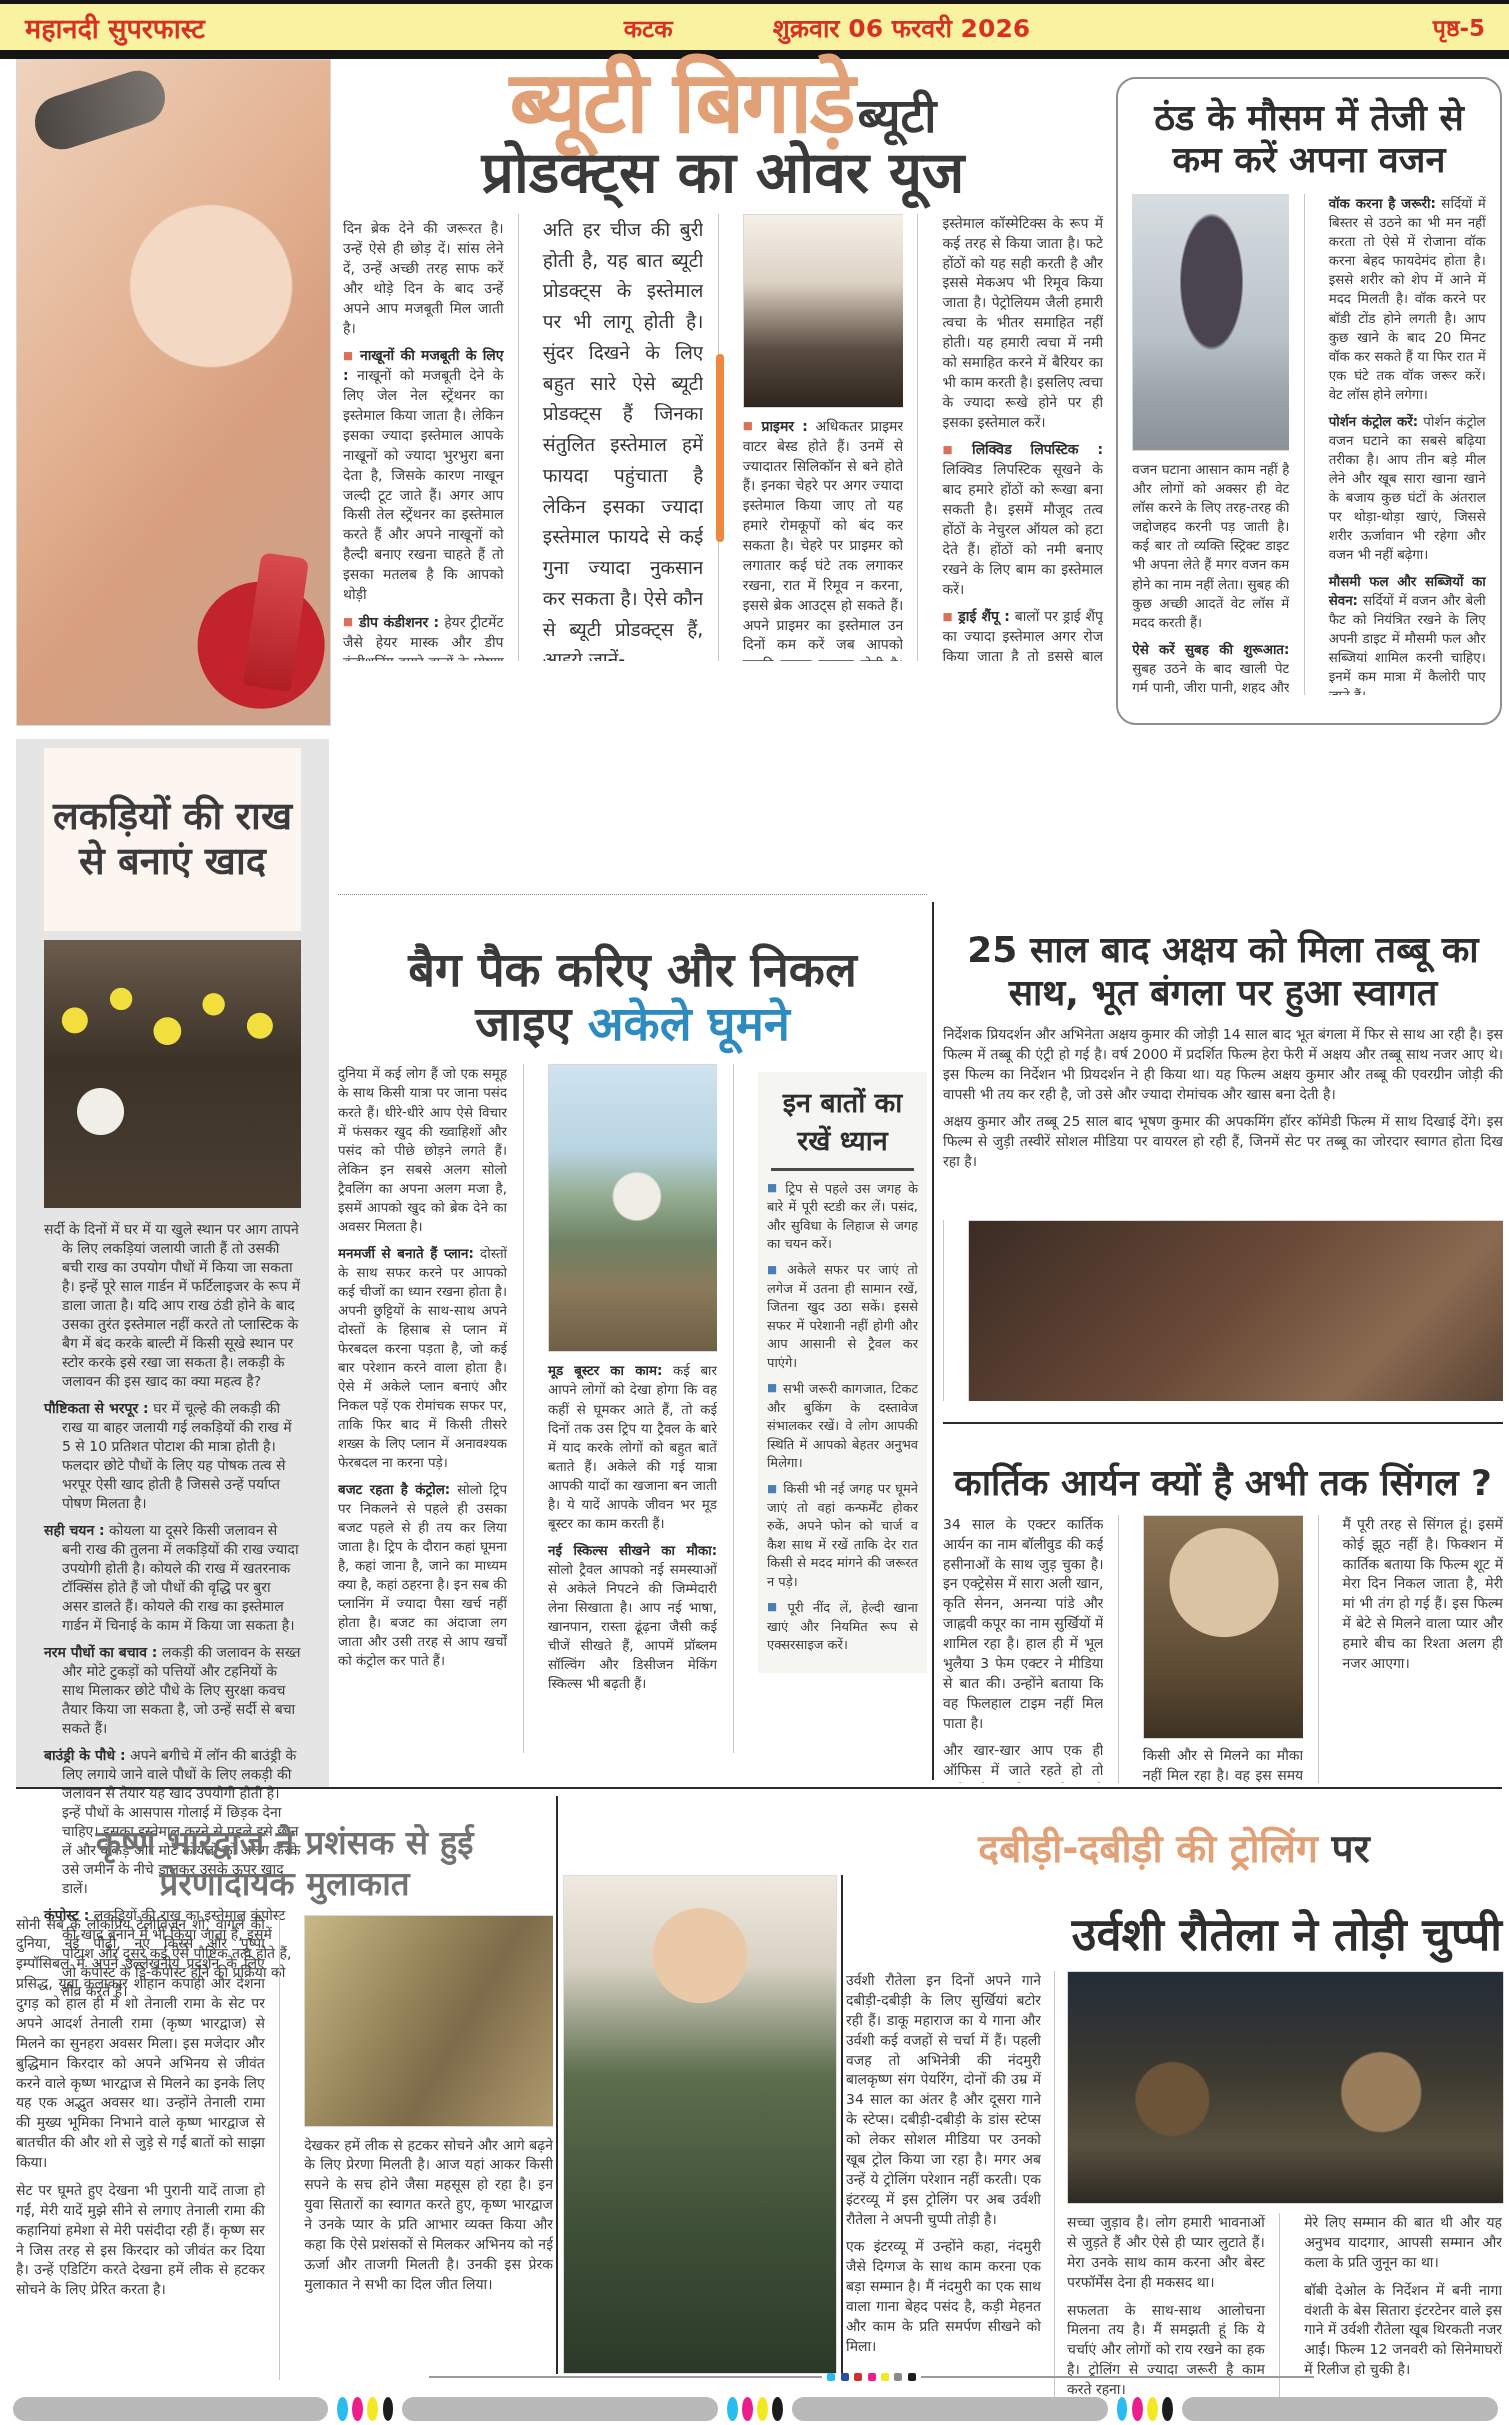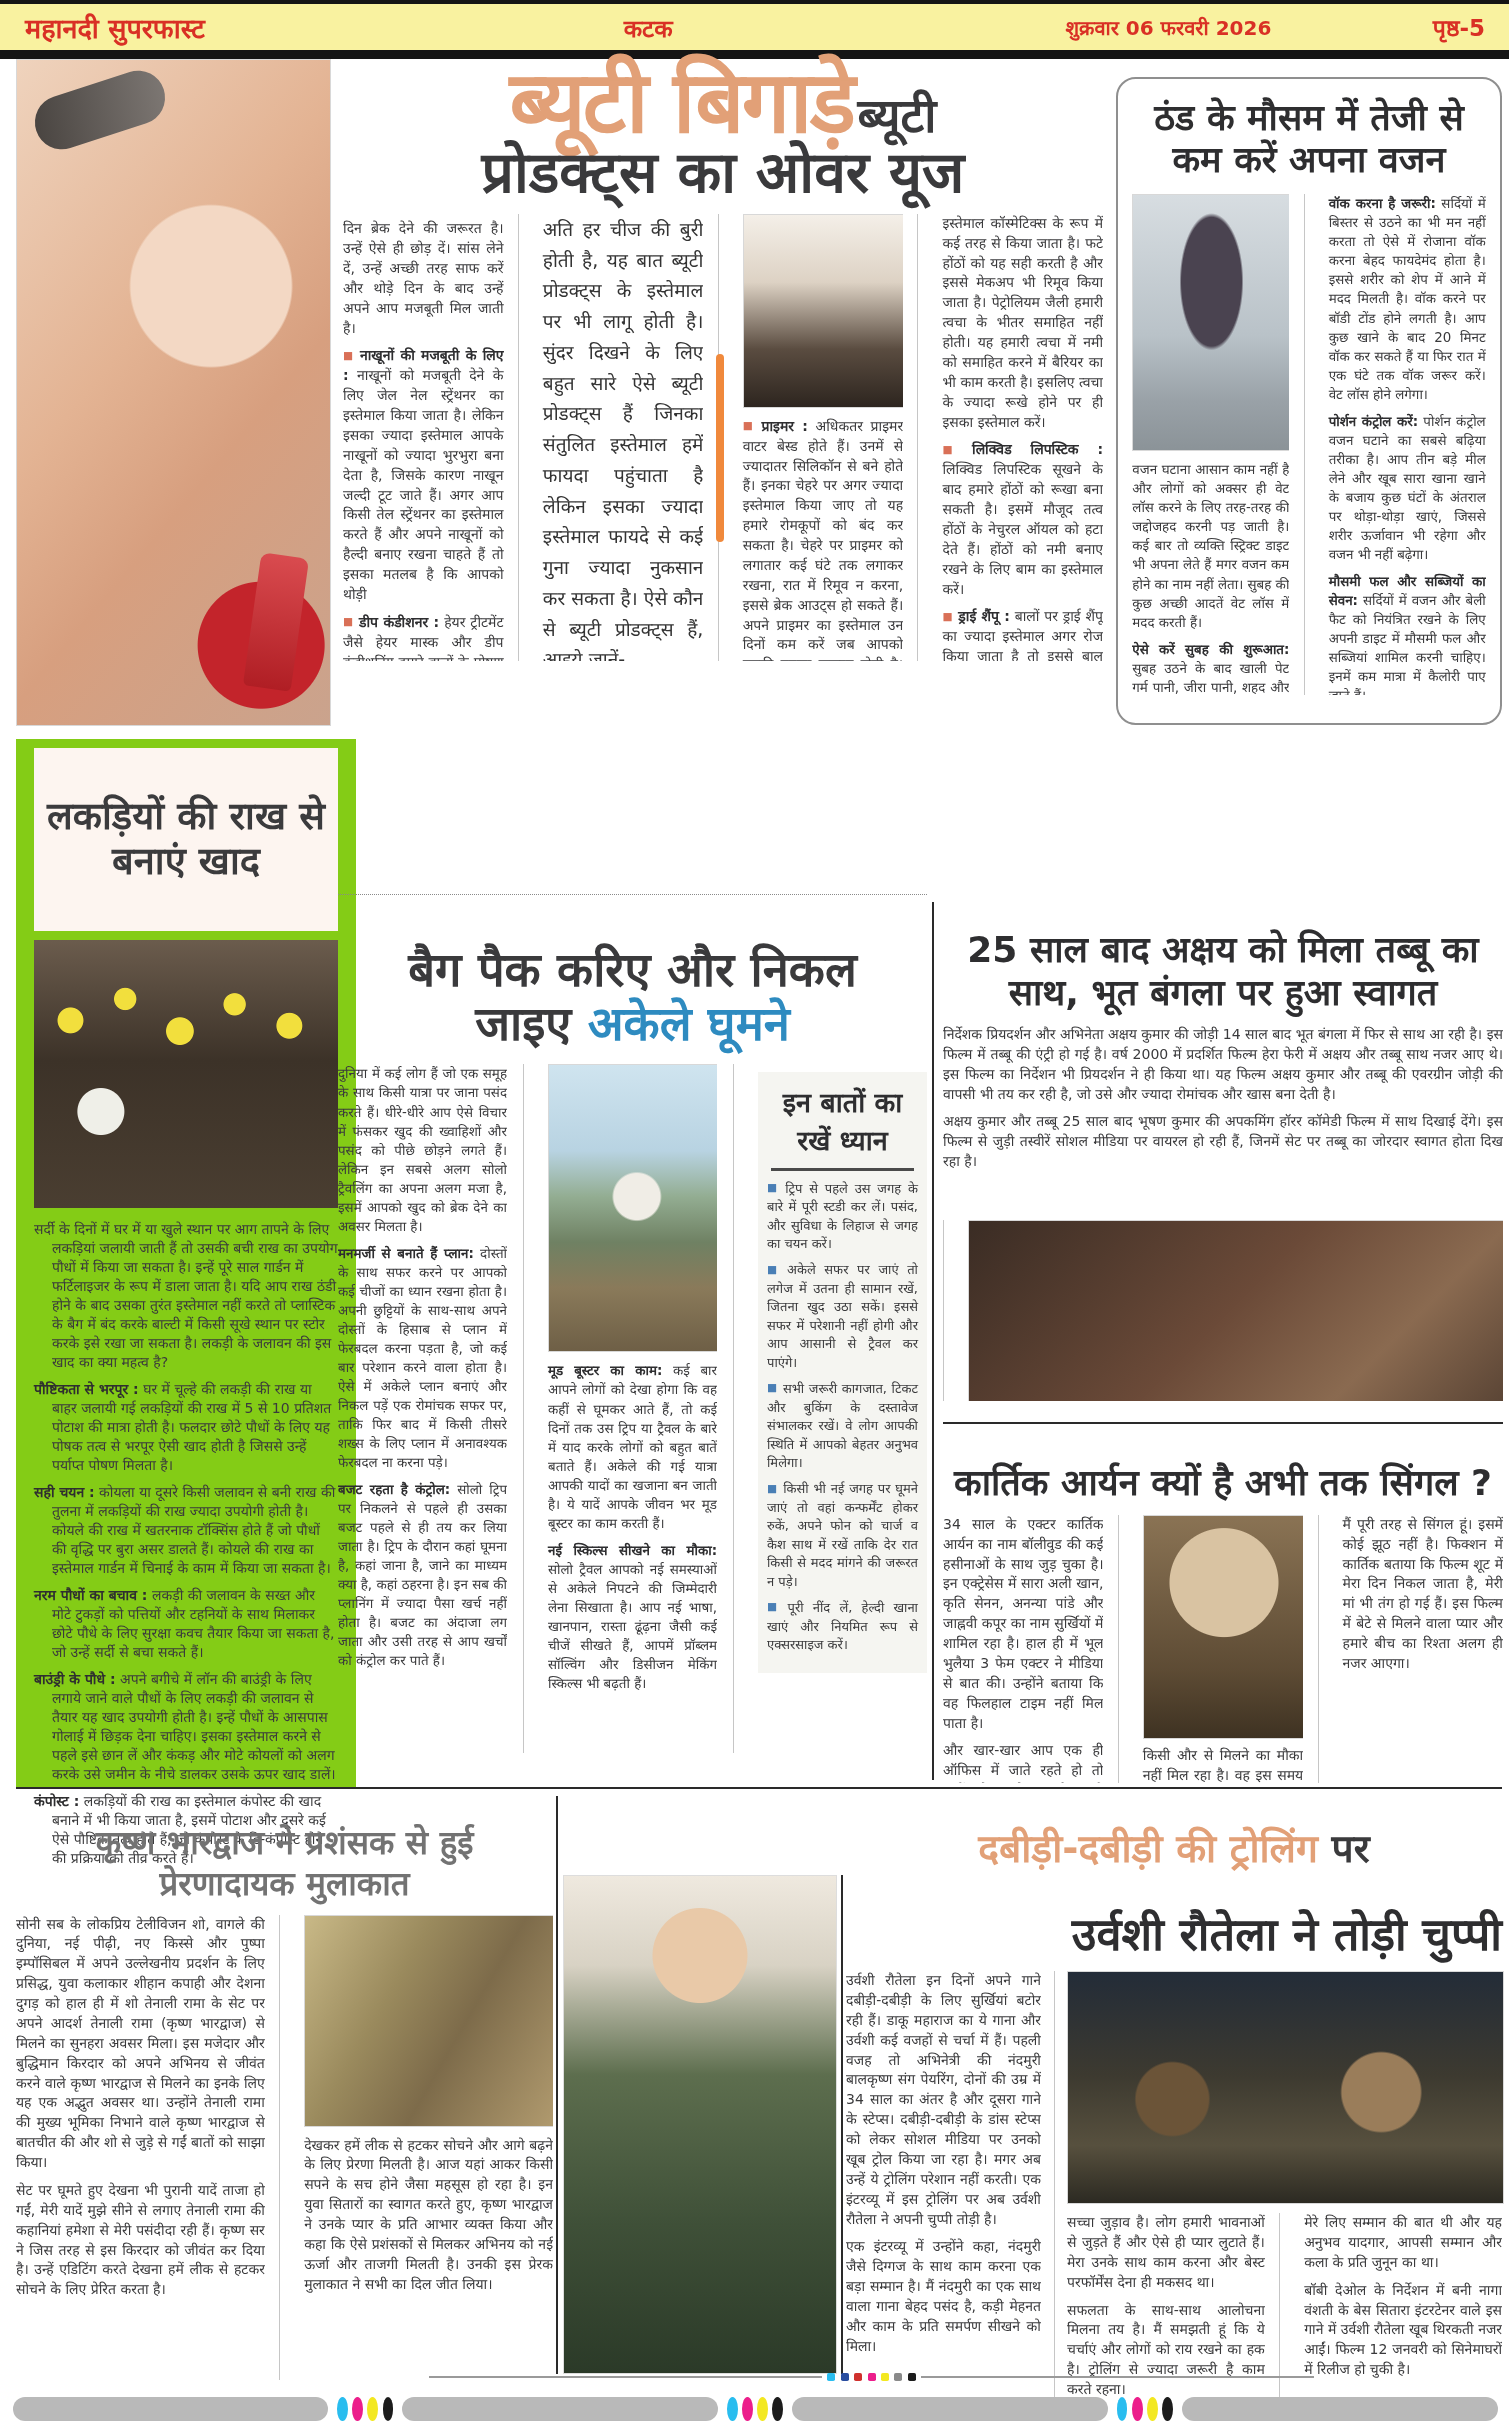--- a/index.html
+++ b/index.html
@@ -5,21 +5,21 @@
   html,body{margin:0;padding:0;background:#9a9a9a;}
   .page{position:relative;width:1510px;height:2426px;background:#fff;overflow:hidden;
         font-family:"DejaVu Sans",sans-serif;color:#3a3a3c;}
   .abs{position:absolute;box-sizing:border-box;}
 
   
   .masthead{left:0;top:0;width:1510px;height:50px;background:#F9F2A0;border-top:4.5px solid #151515;
             display:flex;align-items:center;padding:0 25px;color:#D93025;font-weight:bold;}
   .mast-title{font-size:27px;flex:1.4;}
   .mast-city{font-size:24px;flex:.7;text-align:center;}
-  .mast-date{font-size:20px;flex:1.4;text-align:right;}
+  .mast-date{font-size:25px;flex:1.4;text-align:left;}
   .mast-page{font-size:23px;flex:.6;text-align:right;}
   .black-band{left:0;top:50px;width:1510px;height:9px;background:#151515;}
 
   
   .cols{display:flex;gap:14.3px;align-items:stretch;}
   .col{flex:1;min-width:0;font-size:14px;line-height:1.42;text-align:justify;overflow:hidden;}
   .col+.col{border-left:0.9px solid #c6c6c6;padding-left:24px;}
   .para{margin:0 0 8px;}
   .lead{font-weight:bold;color:#2e2e30;}
   .sq{color:#D97057;font-size:10.7px;margin-right:5.4px;vertical-align:1.8px;font-weight:bold;}
@@ -50,21 +50,21 @@
   .wl-box{left:1116px;top:77px;width:386px;height:648px;border:2.7px solid #8f8f8f;border-radius:19.7px;
       padding:14.3px 14.3px 9px;background:#fff;}
   .wl-head{font-size:36px;font-weight:bold;color:#2e2e30;text-align:center;line-height:1.18;margin:3.6px 0 12.5px;}
   .runner-photo{width:100%;height:255px;margin-bottom:9px;
       background:
         radial-gradient(ellipse at 50% 34%, #4a4350 0 30px, rgba(0,0,0,0) 32px),
         linear-gradient(#d7dde1 0%,#b9c2c8 55%,#9aa2a8 80%,#8b9398 100%);}
   .wl-box .col{font-size:13.4px;}
 
   
-  .ash{left:16px;top:739px;width:340px;height:1050px;background:#84cc16;padding:9px 18px;}
+  .ash{left:16px;top:739px;width:313px;height:1050px;background:#e5e5e5;padding:9px 28px;}
   .ash-headbox{background:#FDF5F0;padding:14.3px 7.2px;margin-bottom:9px;}
   .ash-head{font-size:38px;font-weight:bold;color:#3b3b3d;text-align:center;line-height:1.2;}
   .ash-photo{width:100%;height:268px;margin-bottom:10.7px;border:0;
       background:
         radial-gradient(circle at 12% 30%,#f2df3d 0 12.5px,rgba(0,0,0,0) 13.4px),
         radial-gradient(circle at 30% 22%,#f2df3d 0 10.7px,rgba(0,0,0,0) 11.6px),
         radial-gradient(circle at 48% 34%,#f2df3d 0 13.4px,rgba(0,0,0,0) 14.3px),
         radial-gradient(circle at 66% 24%,#f2df3d 0 10.7px,rgba(0,0,0,0) 11.6px),
         radial-gradient(circle at 84% 32%,#f2df3d 0 12.5px,rgba(0,0,0,0) 13.4px),
         radial-gradient(circle at 22% 64%,#efefe8 0 23px,rgba(0,0,0,0) 24px),

